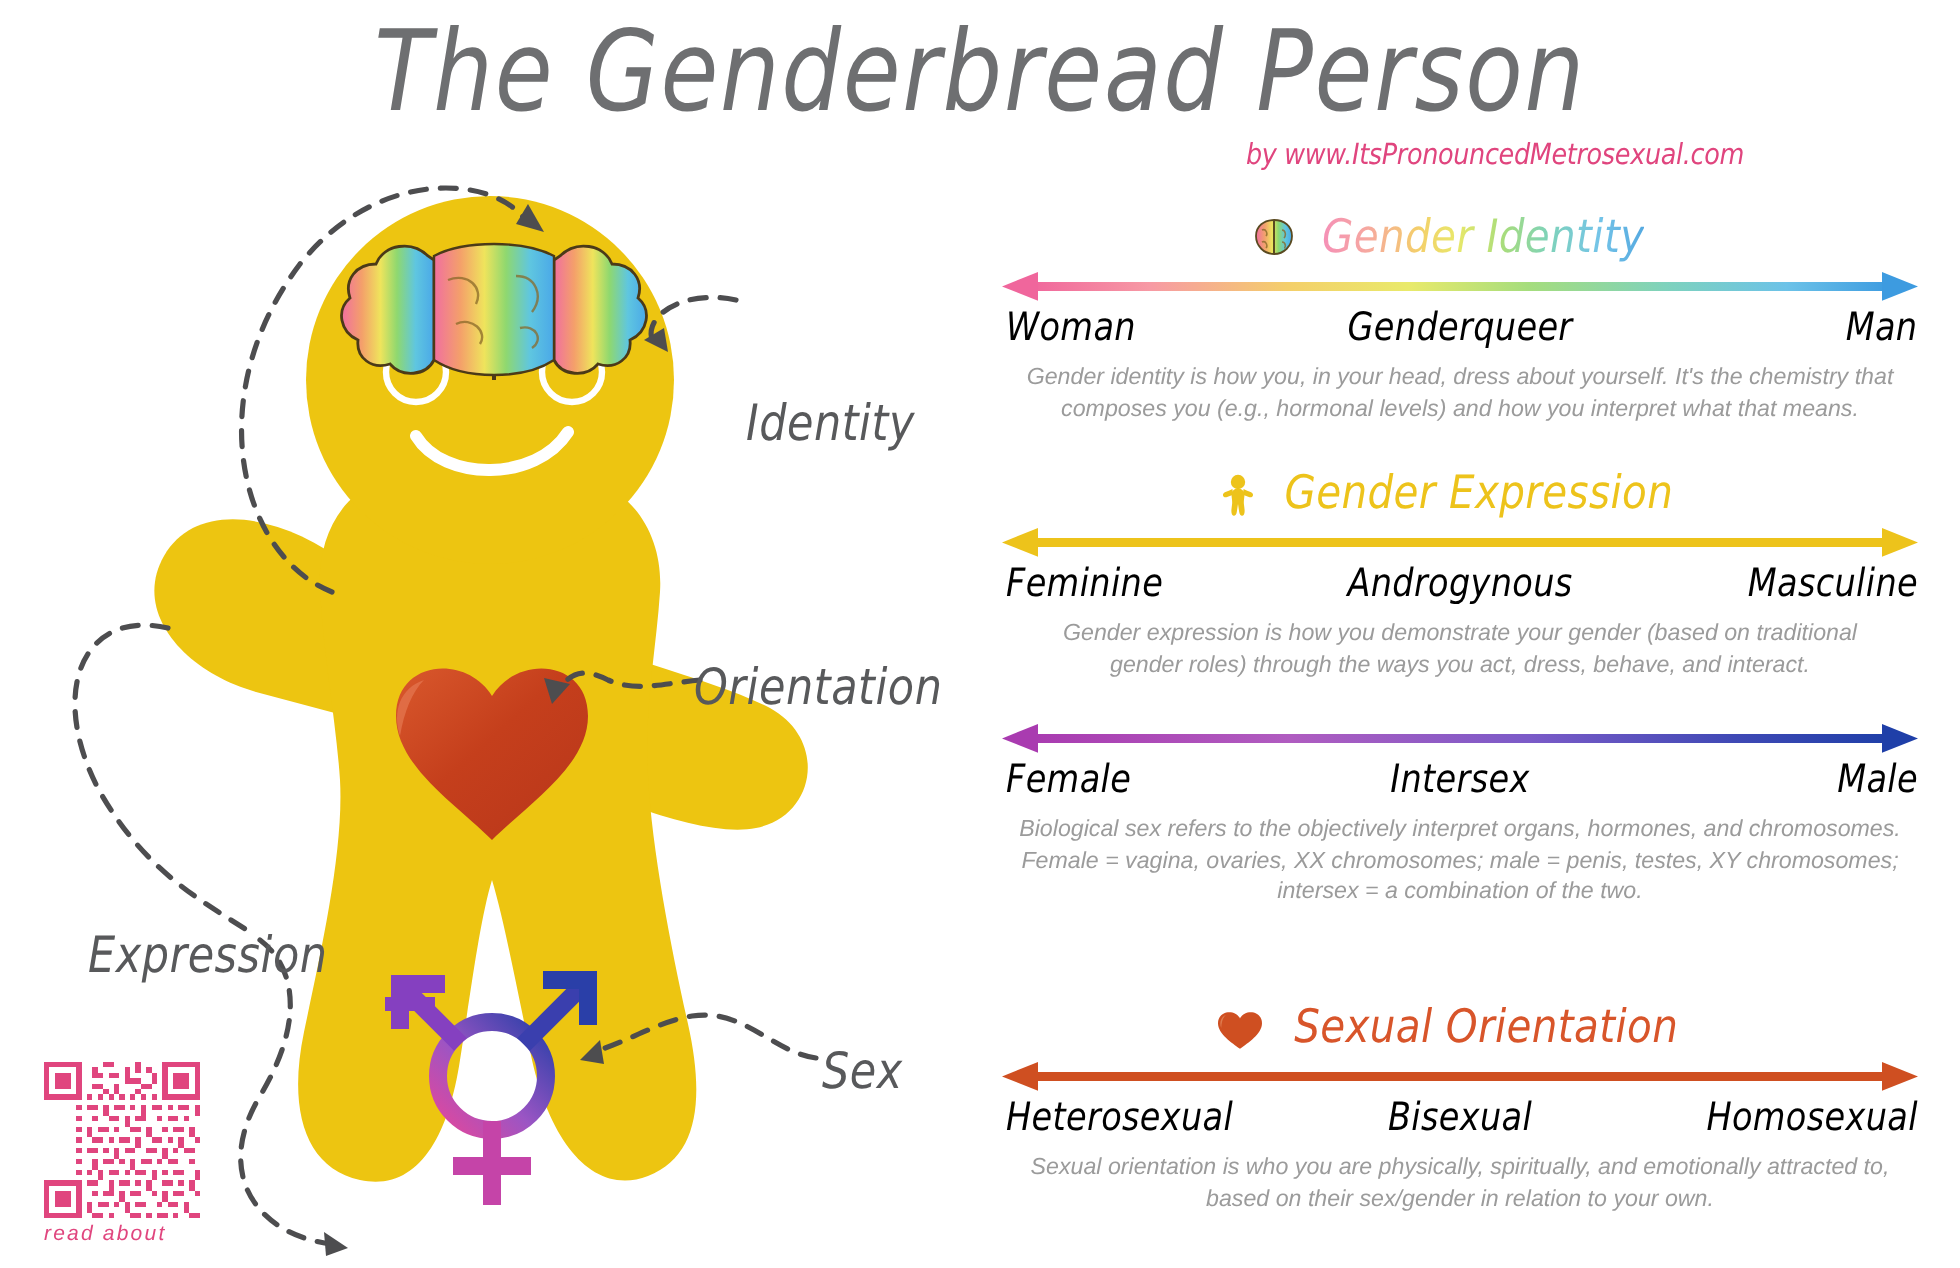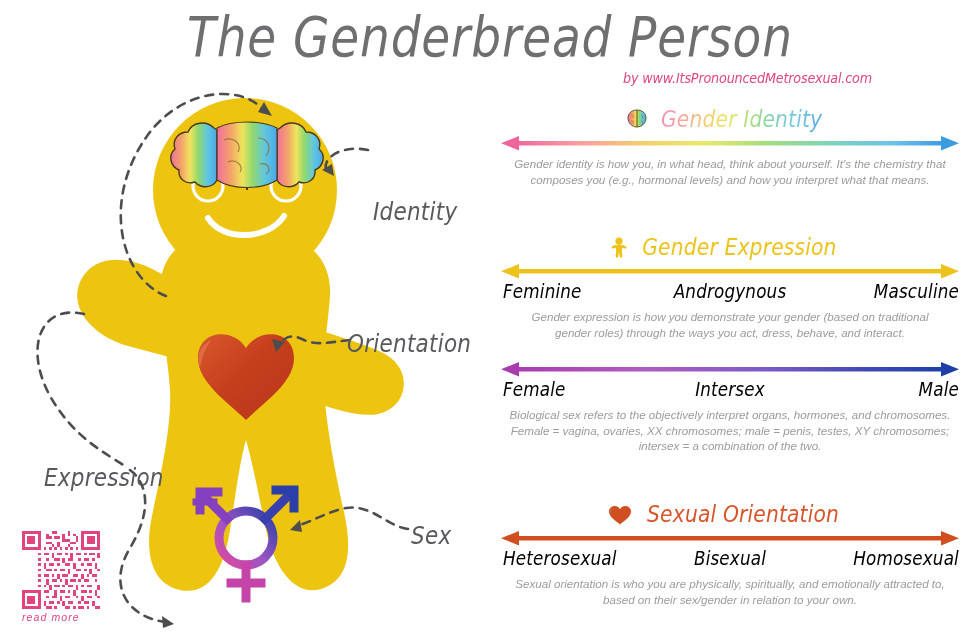--- a/index.html
+++ b/index.html
@@ -434,21 +434,21 @@
           <rect x="26" y="26" width="1" height="2"></rect>
         <rect x="9" y="28" width="2" height="1"></rect>
           <rect x="12" y="28" width="1" height="1"></rect>
         <rect x="16" y="28" width="2" height="1"></rect>
           <rect x="19" y="28" width="1" height="1"></rect>
         <rect x="21" y="28" width="2" height="1"></rect>
           <rect x="24" y="28" width="1" height="1"></rect>
         <rect x="27" y="28" width="2" height="1"></rect>
       </g>
     </svg>
-    <div class="qr-caption">read more</div>
+    <div class="qr-caption">read about</div>
   </div>
 
   <div class="sections">
 
     <div class="section sec-identity">
       <div class="sec-head">
         <svg class="hd-icon" width="22" height="20" viewBox="0 0 22 20">
           <defs>
             <linearGradient id="hbGrad" x1="0" y1="0" x2="1" y2="0">
               <stop offset="0%" stop-color="#f06fa0"></stop>
@@ -477,22 +477,27 @@
               <stop offset="74%" stop-color="#7ed2bd"></stop>
               <stop offset="88%" stop-color="#6cc2e8"></stop>
               <stop offset="100%" stop-color="#3d9be0"></stop>
             </linearGradient>
           </defs>
           <rect x="20" y="6" width="430" height="4.5" fill="url(#axIdent)"></rect>
           <path d="M6 8.2 L24 1 L24 15.4 Z" fill="#f0669c"></path>
           <path d="M464 8.2 L446 1 L446 15.4 Z" fill="#3d9be0"></path>
         </svg>
       </div>
+      <div class="poles">
+        <span class="pole pole-l">Woman</span>
+        <span class="pole pole-m">Genderqueer</span>
+        <span class="pole pole-r">Man</span>
+      </div>
       <div class="sec-desc">
-        <p>Gender identity is how you, in what head, think about yourself.  It's the chemistry that</p>
+        <p>Gender identity is how you, in your head, dress about yourself.  It's the chemistry that</p>
         <p>composes you (e.g., hormonal levels) and how you interpret what that means.</p>
       </div>
     </div>
 
     <div class="section sec-expression">
       <div class="sec-head">
         <svg class="hd-icon" width="16" height="21" viewBox="0 0 16 21">
           <g fill="#edc31b">
             <circle cx="8" cy="4" r="3.6"></circle>
             <path d="M5.2 7.5 C3 8.6 1.4 9 0.8 9.6 C0 10.5 0.8 12 2.2 11.6 L5.6 10.4 Z"></path>

